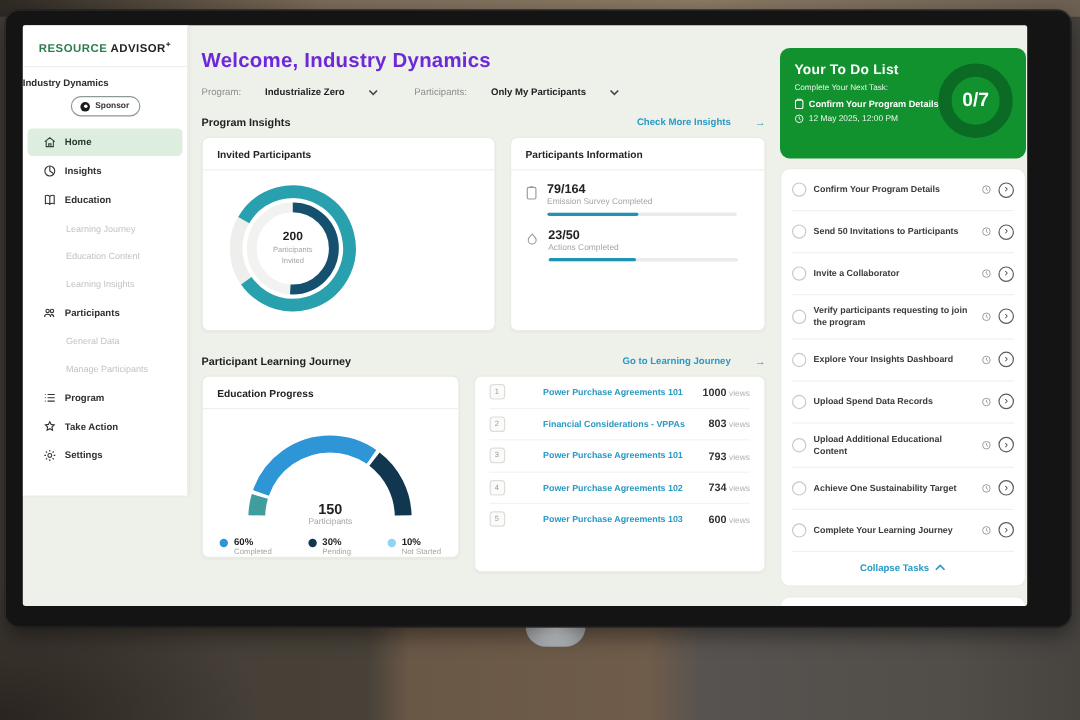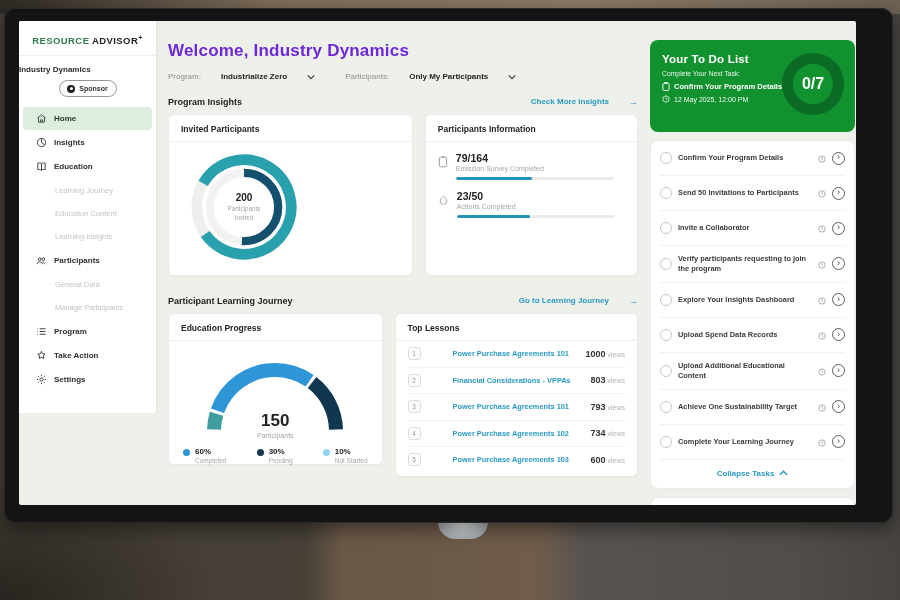--- a/index.html
+++ b/index.html
@@ -75,21 +75,21 @@
   .metric .mico{color:#9a9a98;margin-top:2px;}
   .metric .mval{font-size:10.5px;font-weight:bold;color:#222;}
   .metric .mlab{font-size:7px;color:#a5a5a3;margin-top:1px;}
   .mbar{margin-top:5px;width:158px;height:3px;border-radius:2px;background:#ebebe9;overflow:hidden;}
   .mbar-fill{height:3px;border-radius:2px;background:var(--accent-teal,#2095b3);}
 
   
   .card-edu{width:214px;height:150px;}
   .gauge-box{position:relative;width:150px;height:80px;margin:12px auto 0;}
   .gauge-center{position:absolute;left:0;bottom:-6px;width:150px;text-align:center;pointer-events:none;}
-  .gauge-center .v{font-size:17px;font-weight:bold;color:#222;}
+  .gauge-center .v{font-size:12px;font-weight:bold;color:#222;}
   .gauge-center .l{font-size:7px;color:#a5a5a3;margin-top:1px;}
   .seg-0{stroke:var(--gauge-teal,#3f9d9d);}
   .seg-1{stroke:var(--gauge-blue,#2e96d6);}
   .seg-2{stroke:var(--gauge-navy,#11364f);}
   .gauge-legend{display:flex;justify-content:space-between;padding:0 14px;margin-top:14px;}
   .gl-item{display:flex;gap:5px;}
   .gl-dot{width:7px;height:7px;border-radius:50%;margin-top:2px;}
   .gl-dot.blue{background:var(--gauge-blue,#2e96d6);}
   .gl-dot.navy{background:var(--gauge-navy,#11364f);}
   .gl-dot.light{background:var(--gauge-light,#8fd4f2);}
@@ -337,21 +337,20 @@
             <span class="gl-dot light"></span>
             <span>
                   <div class="gl-val">10%</div>
             <div class="gl-lab">Not Started</div>
                 </span>
           </div>
         </div>
       </div>
 
       <div class="card card-lessons">
-        <div class="card-title">Top Lessons</div>
         <div class="lesson-row">
           <span class="rank">1</span>
           <span class="lesson-link">Power Purchase Agreements 101</span>
           <span class="views"><b>1000</b><span>views</span></span>
         </div>
         <div class="lesson-row">
           <span class="rank">2</span>
           <span class="lesson-link">Financial Considerations - VPPAs</span>
           <span class="views"><b>803</b><span>views</span></span>
         </div>

